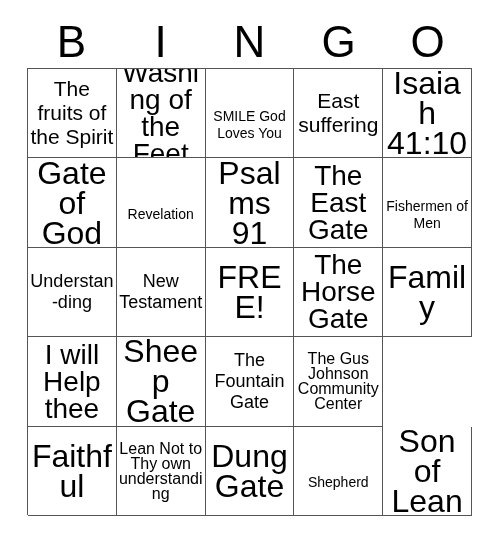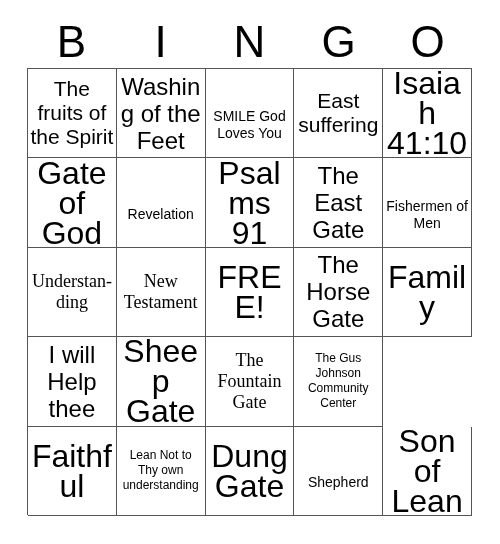--- a/index.html
+++ b/index.html
@@ -76,25 +76,25 @@
     width: 100%;
     text-align: center;
     color: #000000;
     padding: 0 2px;
     box-sizing: border-box;
     word-wrap: break-word;
   }
 
   
   .fs-xxl .cell-text { font-size: 32px; line-height: 30px; }
-  .fs-xl  .cell-text { font-size: 24px; line-height: 27px; }
+  .fs-xl  .cell-text { font-size: 28px; line-height: 27px; }
   .fs-l   .cell-text { font-size: 21px; line-height: 24px; }
-  .fs-m   .cell-text { font-size: 18px; line-height: 21px; font-family: Liberation Serif, serif; }
+  .fs-m   .cell-text { font-size: 18px; line-height: 21px; }
   .fs-s   .cell-text { font-size: 14px; line-height: 17px; margin-top: 24px; }
-  .fs-xs  .cell-text { font-size: 12px; line-height: 15px; }
+  .fs-xs  .cell-text { font-size: 16px; line-height: 15px; }
 </style>
 </head>
 <body>
 
 <div id="card">
 
   <div id="header-row">
     <div class="header-letter">B</div>
     <div class="header-letter">I</div>
     <div class="header-letter">N</div>

